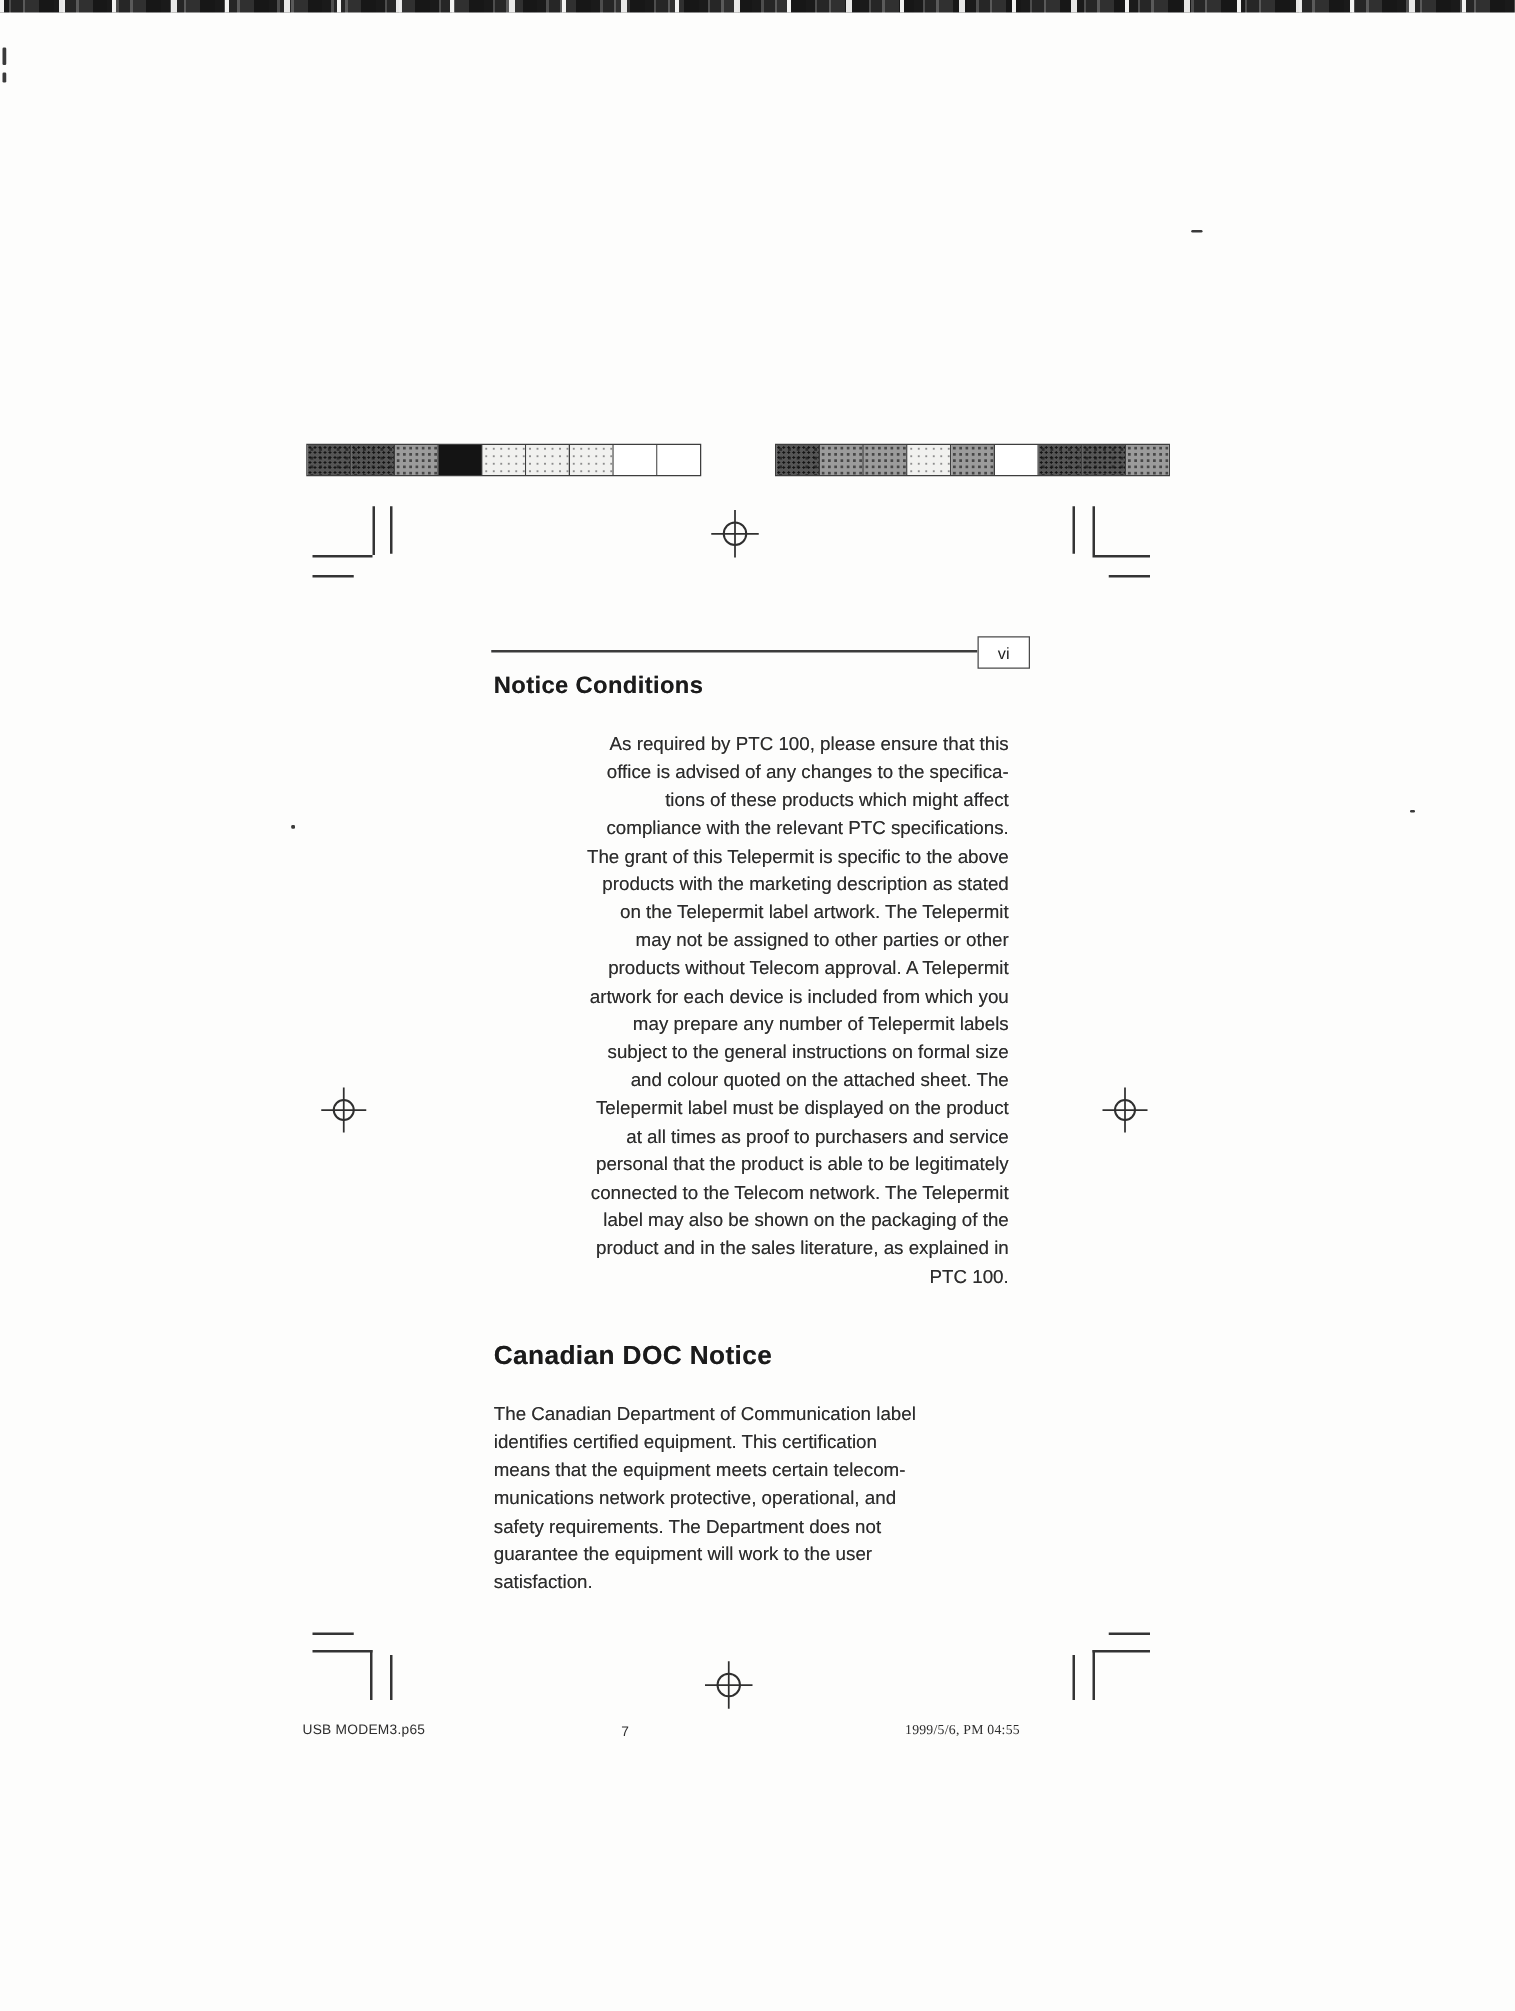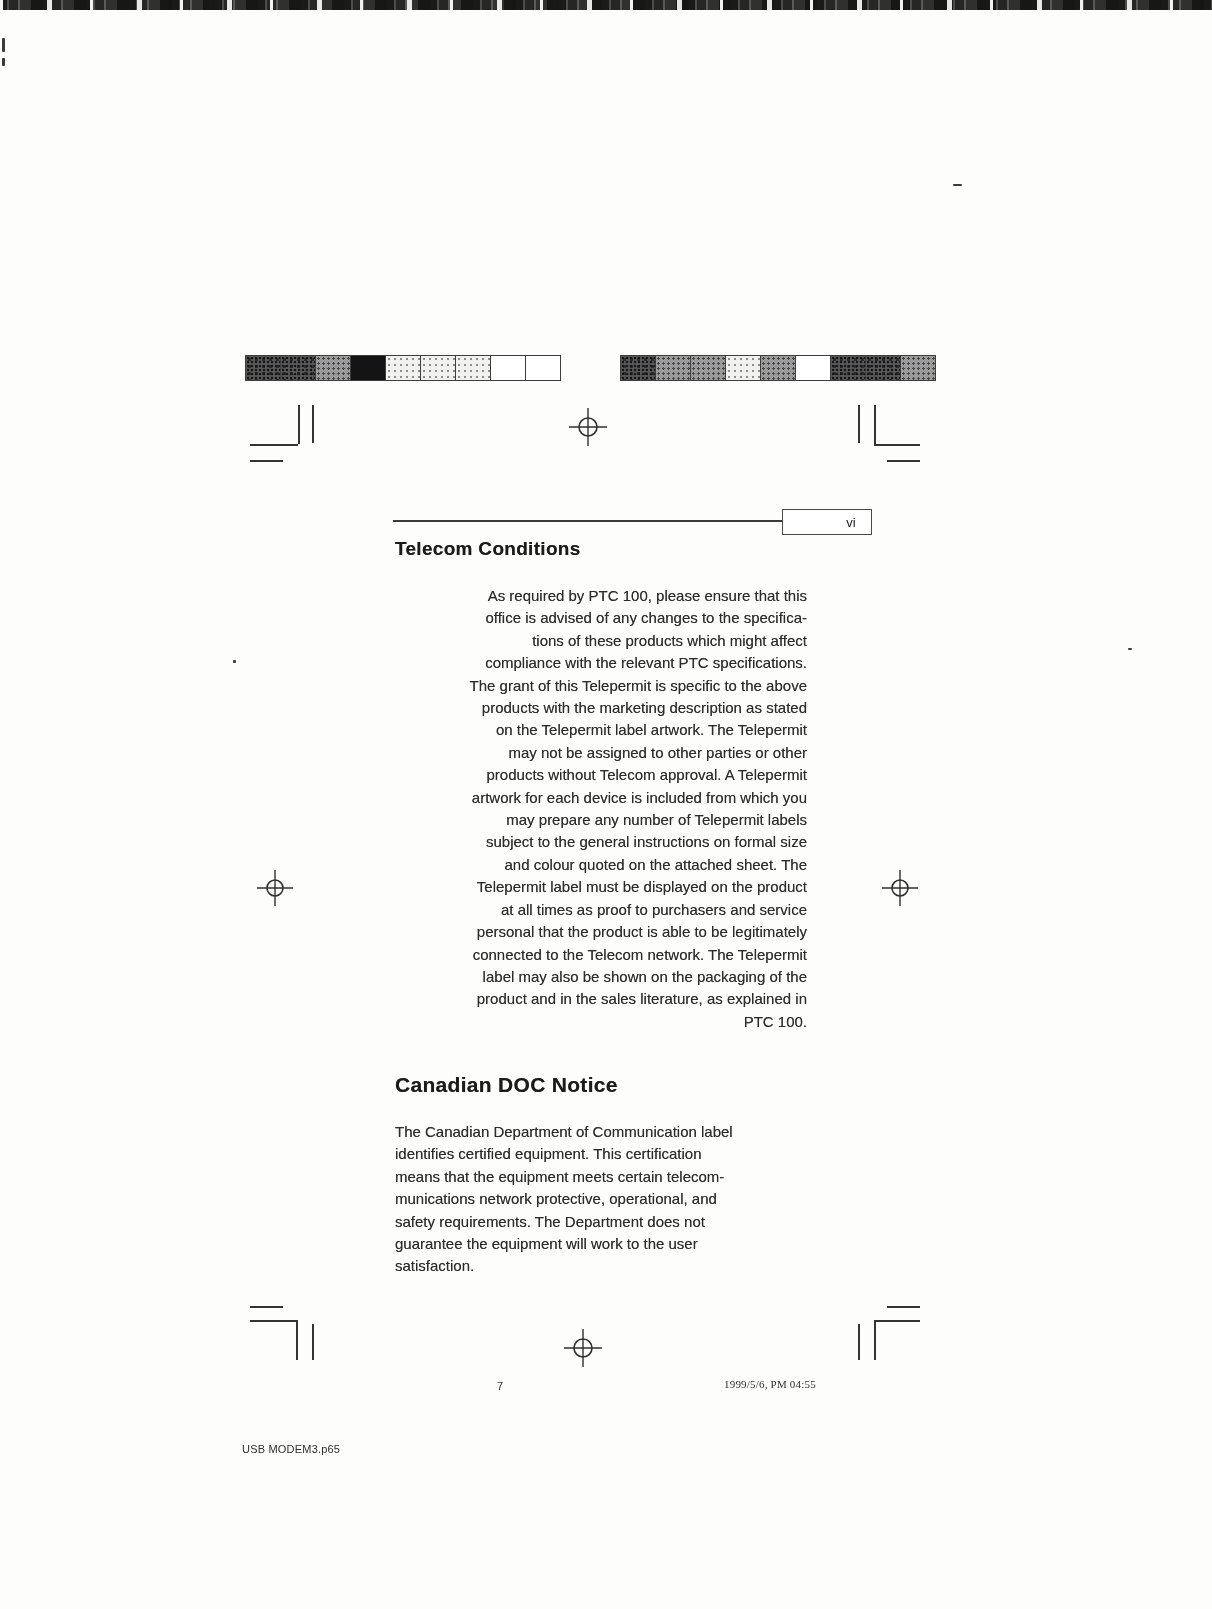--- a/index.html
+++ b/index.html
@@ -67,21 +67,21 @@
     width: 389px; height: 0;
     border-top: 2px solid #3c3c3c;
   }
   .vi-box {
     position: absolute;
     left: 782px; top: 509px;
     width: 40px; height: 24px;
     border: 1.5px solid #4a4a4a;
     background: #fff;
     display: flex; align-items: center; justify-content: center;
-    font-size: 13px; color: #222; padding-left: 48px;
+    font-size: 13px; color: #222;
   }
 
   
   .heading {
     position: absolute;
     left: 395px;
     font-weight: bold;
     color: #1b1b1b;
     letter-spacing: 0.3px;
     text-shadow: 0 0 0.4px rgba(0,0,0,0.55);
@@ -101,21 +101,21 @@
   .body-1 { top: 585px; text-align: right; }
   .body-2 { top: 1121px; }
 
   
   .footer-item {
     position: absolute;
     font-size: 11px;
     color: #2e2e2e;
     letter-spacing: 0.2px;
   }
-  .footer-file  { left: 242px; top: 1443px; text-align: right; }
+  .footer-file  { left: 242px; top: 1378px; text-align: right; }
   .footer-page  { left: 497px; top: 1380px; }
   .footer-time  { left: 724px; top: 1378px; font-family: Liberation Serif, serif; }
 </style>
 </head>
 <body>
 
 <div class="page">
 
   <div class="noise-strip"></div>
   <div class="speck" style="left:2px; top:38px; width:3px; height:14px;"></div>
@@ -191,21 +191,21 @@
     <div class="mark-line" style="left:16px; top:20px; width:46px; height:2px;"></div>
     <div class="mark-line" style="left:16px; top:20px; width:2px; height:40px;"></div>
     <div class="mark-line" style="left:0; top:24px; width:2px; height:36px;"></div>
   </div>
 
   <div class="vi-rule"></div>
   <div class="vi-box">
     <span>vi</span>
   </div>
 
-  <div class="heading heading-1">Telecom Conditions</div>
+  <div class="heading heading-1">Notice Conditions</div>
   <div class="body-text body-1">As required by PTC 100, please ensure that this
 office is advised of any changes to the specifica-
 tions of these products which might affect
 compliance with the relevant PTC specifications.
 The grant of this Telepermit is specific to the above
 products with the marketing description as stated
 on the Telepermit label artwork. The Telepermit
 may not be assigned to other parties or other
 products without Telecom approval. A Telepermit
 artwork for each device is included from which you

